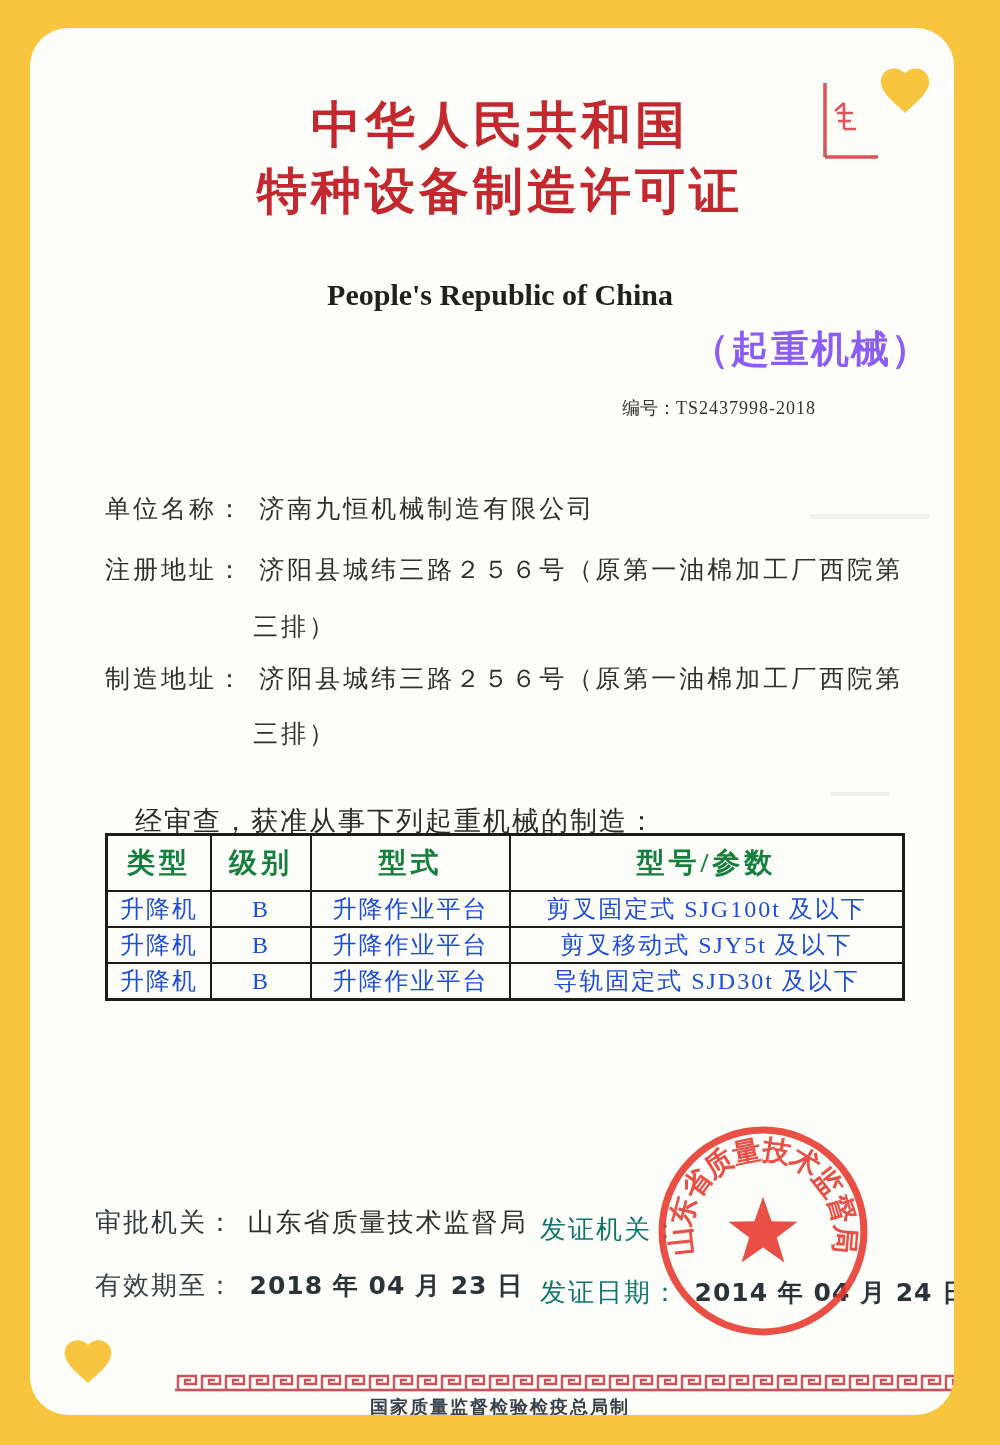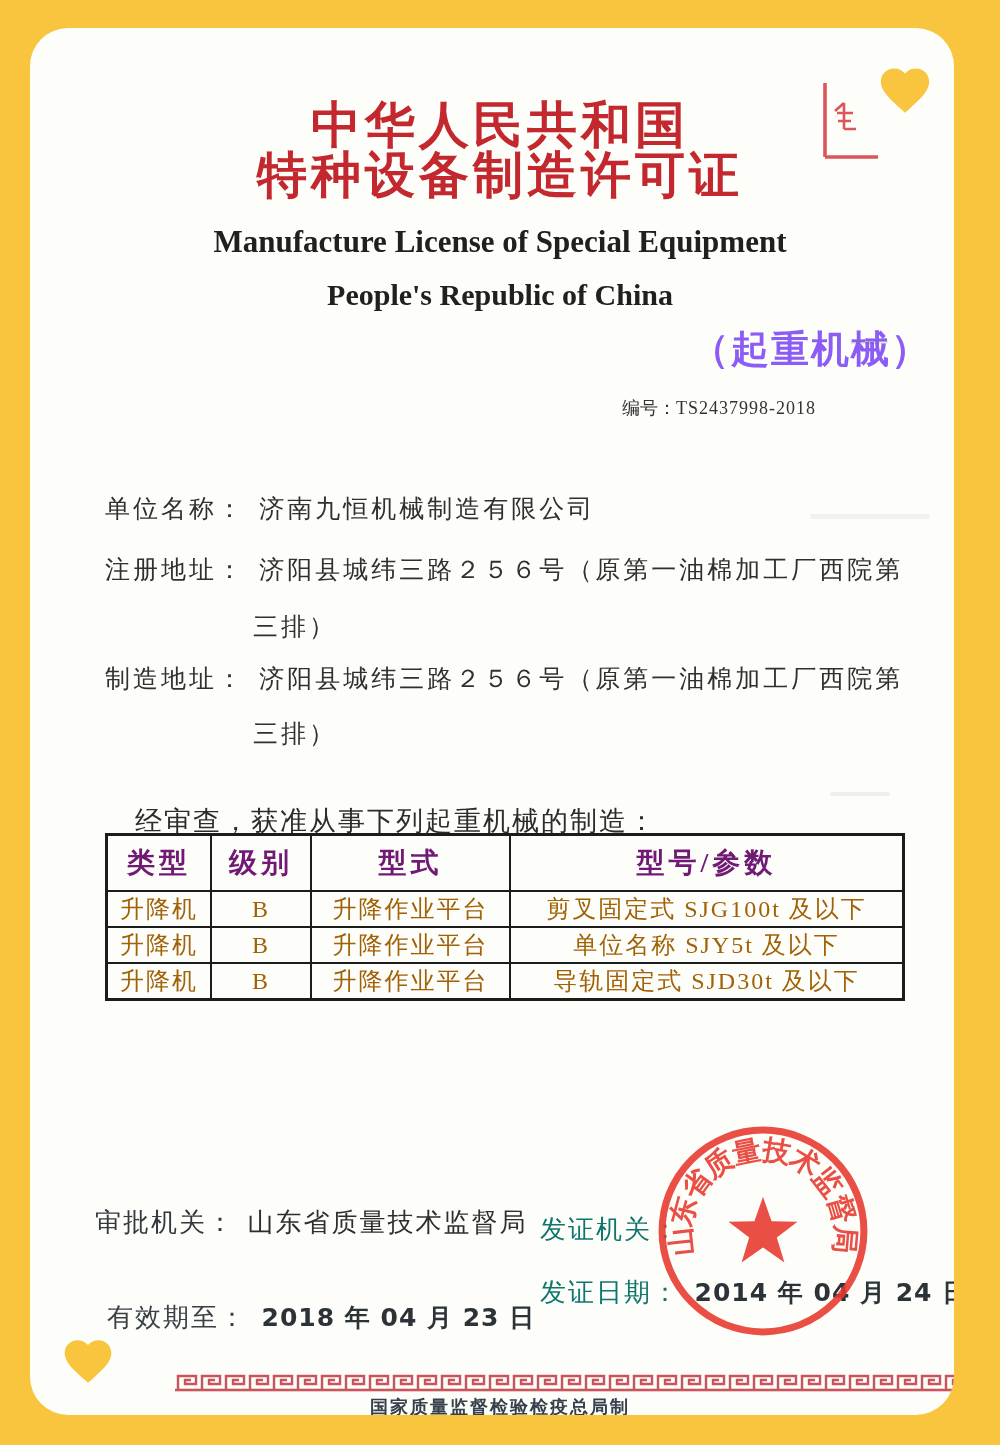--- a/index.html
+++ b/index.html
@@ -54,27 +54,27 @@
     width: 800px;
     background: transparent;
   }
   table.lic, table.lic td, table.lic th {
     border: 2.5px solid #1c1c1a;
   }
   table.lic { border-width: 3.5px; }
   table.lic th {
     height: 52px;
     font-size: 28px; font-weight: bold;
-    color: #701a75; letter-spacing: 4px;
+    color: #15803d; letter-spacing: 4px;
   }
   table.lic td {
     height: 31px;
     text-align: center;
     font-size: 24px;
-    color: #a16207;
+    color: #1d4ed8;
     letter-spacing: 2px;
   }
   td.model { font-size: 23px; letter-spacing: 1px; }
 
   .footer-field { font-size: 26px; white-space: nowrap; }
   .footer-field .label { color: #3b4349; letter-spacing: 2px; }
   .footer-field .value { color: #2e2e2c; margin-left: 6px; letter-spacing: 2px; }
   .date-value {
     font-family: "DejaVu Sans", sans-serif;
     font-weight: bold; font-size: 25px;
@@ -89,23 +89,22 @@
   }
   .artifact { background: rgba(110,110,110,0.16); border-radius: 2px; }
 </style>
 </head>
 <body>
 
 <div class="page">
   <div class="card">
 
     <div class="abs center-line title-cn" style="top:70px;">中华人民共和国</div>
-    <div class="abs center-line title-cn" style="top:120px;">特种设备制造许可证</div>
-
-    <div class="abs center-line title-en" style="top:196px;">Manufacture License of Special Equipment</div>
+    <div class="abs center-line title-cn" style="top:136px;">特种设备制造许可证</div>
+
     <div class="abs center-line title-en" style="top:250px; font-size:30px;">People's Republic of China</div>
 
     <div class="abs category" style="top:296px;">（起重机械）</div>
 
     <div class="abs license-line" style="left:592px; top:368px;">
       <span>编号：</span><span class="num">TS2437998-2018</span>
     </div>
 
     <div class="abs field" style="left:75px; top:464px;">
       <span class="label">单位名称：</span>
@@ -147,40 +146,40 @@
       <tr>
         <td>升降机</td>
         <td>B</td>
         <td>升降作业平台</td>
         <td class="model">剪叉固定式 SJG100t 及以下</td>
       </tr>
       <tr>
         <td>升降机</td>
         <td>B</td>
         <td>升降作业平台</td>
-        <td class="model">单位名称 SJY5t 及以下</td>
+        <td class="model">剪叉移动式 SJY5t 及以下</td>
       </tr>
       <tr>
         <td>升降机</td>
         <td>B</td>
         <td>升降作业平台</td>
         <td class="model">导轨固定式 SJD30t 及以下</td>
       </tr>
     </tbody>
       </table>
 
     <div class="abs footer-field" style="left:65px; top:1177px;">
       <span class="label" style="color:#33393d;">审批机关：</span>
       <span class="value">山东省质量技术监督局</span>
     </div>
     <div class="abs footer-field gray-label" style="left:510px; top:1184px;">
       <span class="label">发证机关：</span>
     </div>
 
-    <div class="abs footer-field" style="left:77px; top:1240px;margin-top:32px;">
+    <div class="abs footer-field" style="left:65px; top:1240px;">
       <span class="label" style="color:#3a4146;">有效期至：</span>
       <span class="date-value">2018 年 04 月 23 日</span>
     </div>
     <div class="abs footer-field gray-label" style="left:510px; top:1247px;">
       <span class="label">发证日期：</span>
       <span class="date-value">2014 年 04 月 24 日</span>
     </div>
 
     <div class="abs seal-wrap">
       <svg width="222" height="222" viewBox="0 0 220 220">

